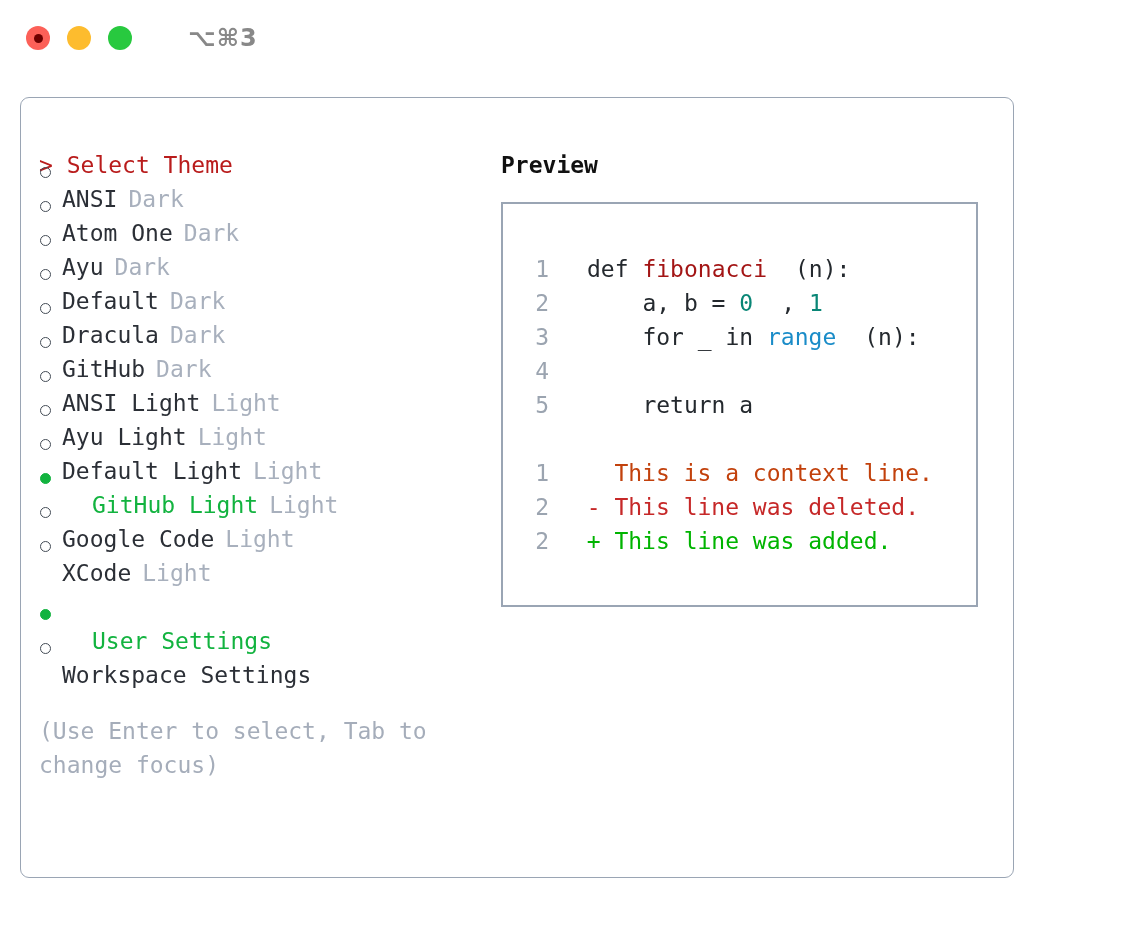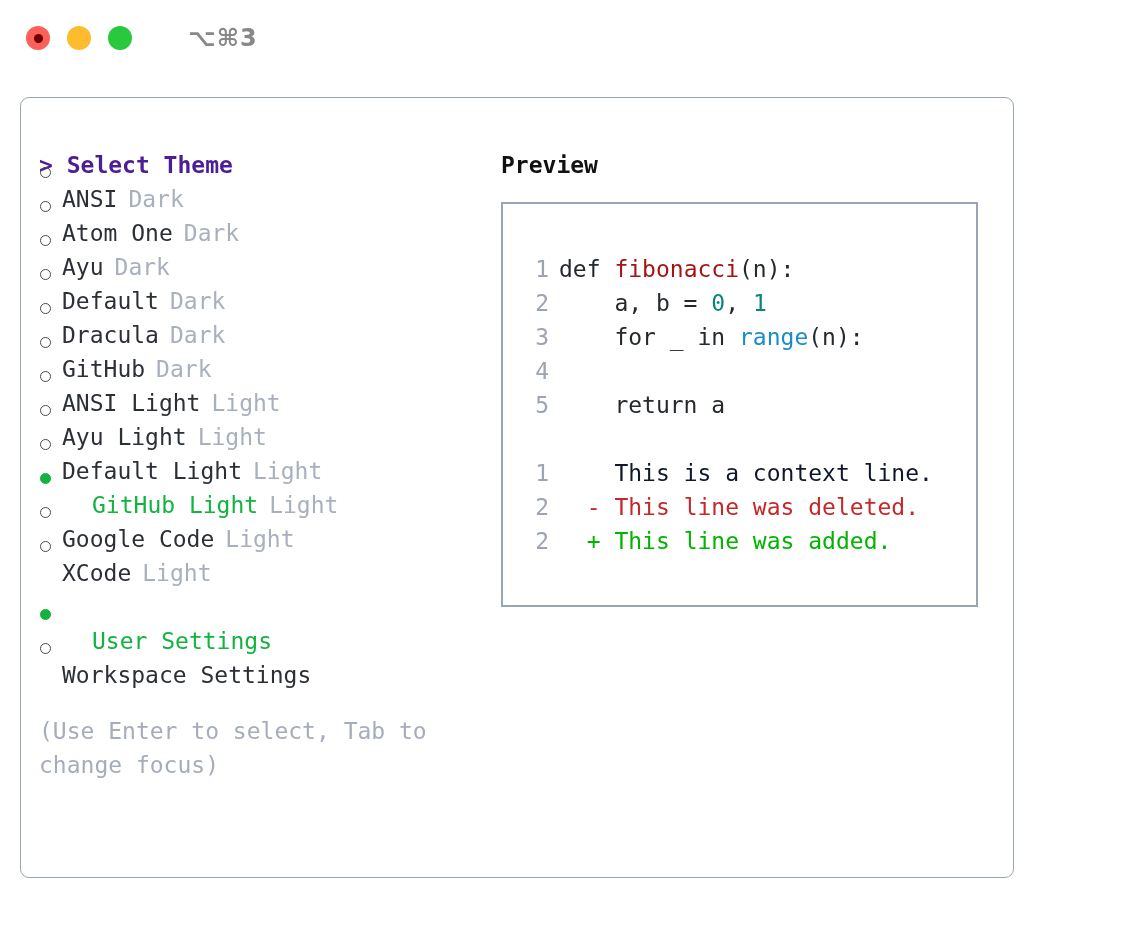--- a/index.html
+++ b/index.html
@@ -87,22 +87,22 @@
 
   
   .left-col {
     position: absolute;
     left: 18px;
     top: 50px;
     width: 460px;
   }
   .list-header {
     font-size: 23px;
-    font-weight: bold;
-    color: #4c1d95;
+    font-weight: normal;
+    color: #b91c1c;
     line-height: 34px;
     white-space: pre;
   }
   .opt-row {
     display: flex;
     align-items: baseline;
     line-height: 34px;
     font-size: 23px;
     white-space: pre;
   }
@@ -188,26 +188,26 @@
     line-height: 34px;
     white-space: pre;
   }
   .ln {
     color: #9ba4b0;
     width: 28px;
     flex: 0 0 28px;
     text-align: right;
     margin-right: 10px;
   }
-  .code-text { color: #24292e; }
+  .code-text { color: #24292e; margin-left: 28px; }
   .tok-fn   { color: #a31515; }
   .tok-num  { color: #098676; }
   .tok-call { color: #1a8cc8; }
   .blank-line { height: 34px; }
-  .diff-ctx { color: #0f172a; }
+  .diff-ctx { color: #c2410c; }
   .diff-del { color: #c62828; }
   .diff-add { color: #00b400; }
 </style>
 </head>
 <body>
 
 <div class="window">
 
   <div class="titlebar">
     <div class="dots">

